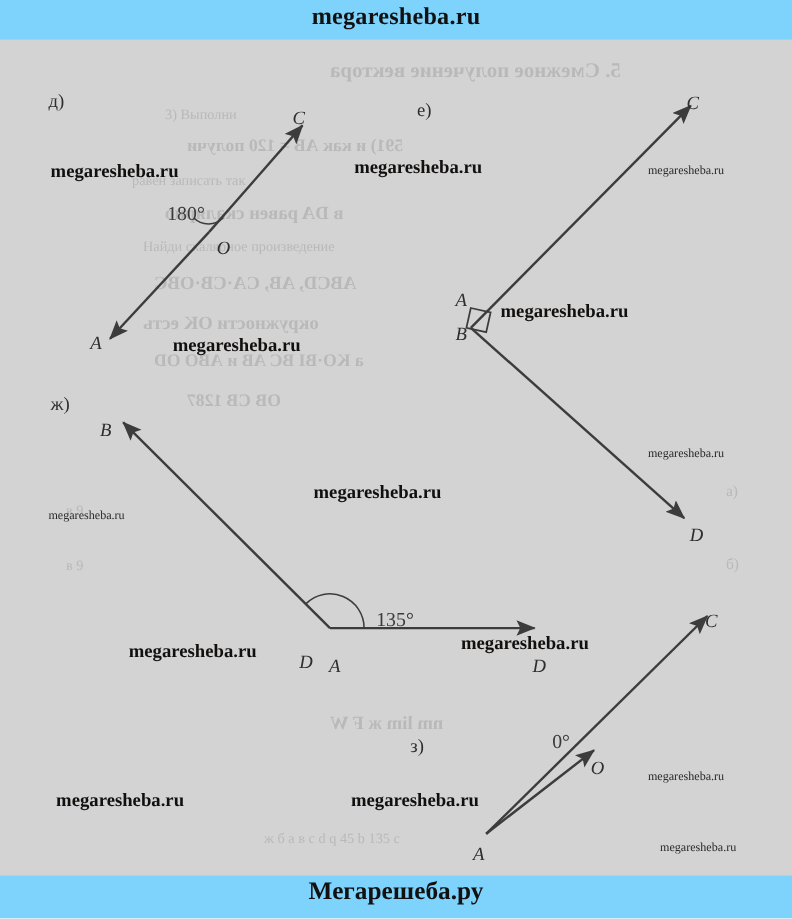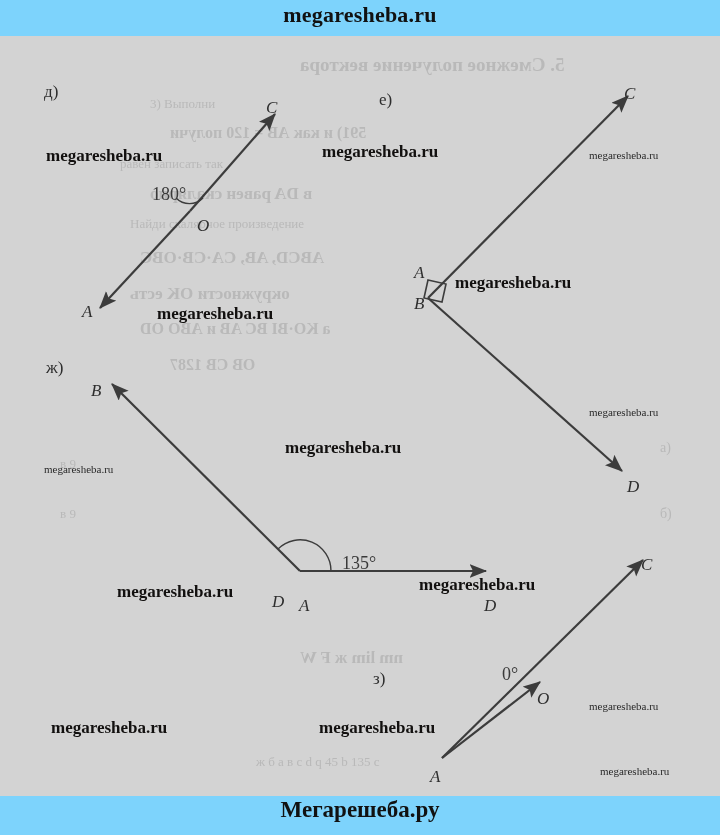--- a/index.html
+++ b/index.html
@@ -117,21 +117,21 @@
         <div class="ghost" style="left: 130px; top: 180px; font-size: 13px; font-weight: normal;">Найди скалярное произведение</div>
         <div class="ghost flip" style="left: 140px; top: 212px; font-size: 17px; font-weight: bold;">ABCD, AB, CA·CB·OBC</div>
         <div class="ghost flip" style="left: 130px; top: 248px; font-size: 17px; font-weight: bold;">окружности OK есть</div>
         <div class="ghost flip" style="left: 140px; top: 284px; font-size: 16px; font-weight: bold;">a KO·BI  BC  AB и ABO  OD</div>
         <div class="ghost flip" style="left: 170px; top: 320px; font-size: 16px; font-weight: bold;">OB  CB  1287</div>
         <div class="ghost" style="left: 60px; top: 420px; font-size: 13px; font-weight: normal;">в 9</div>
         <div class="ghost" style="left: 660px; top: 404px; font-size: 14px; font-weight: normal;">а)</div>
         <div class="ghost" style="left: 60px; top: 470px; font-size: 13px; font-weight: normal;">в 9</div>
         <div class="ghost" style="left: 660px; top: 470px; font-size: 14px; font-weight: normal;">б)</div>
         <div class="ghost flip" style="left: 300px; top: 612px; font-size: 17px; font-weight: bold;">nm  lim  ж  F  W</div>
-        <div class="ghost" style="left: 240px; top: 718px; font-size: 13px; font-weight: normal; margin-left: 16px;">ж  б  a  в  с  d  q  45 b  135 c</div>
+        <div class="ghost" style="left: 240px; top: 718px; font-size: 13px; font-weight: normal;">ж  б  a  в  с  d  q  45 b  135 c</div>
       </div>
 
     <svg class="figures" viewBox="0 0 720 760">
       <defs>
         <marker id="ah" markerWidth="9" markerHeight="9" refX="7.5" refY="3.2" orient="auto">
           <path d="M0,0 L8,3.2 L0,6.4 L1.6,3.2 z" fill="#3c3c3c"></path>
         </marker>
       </defs>
 
       <g>

